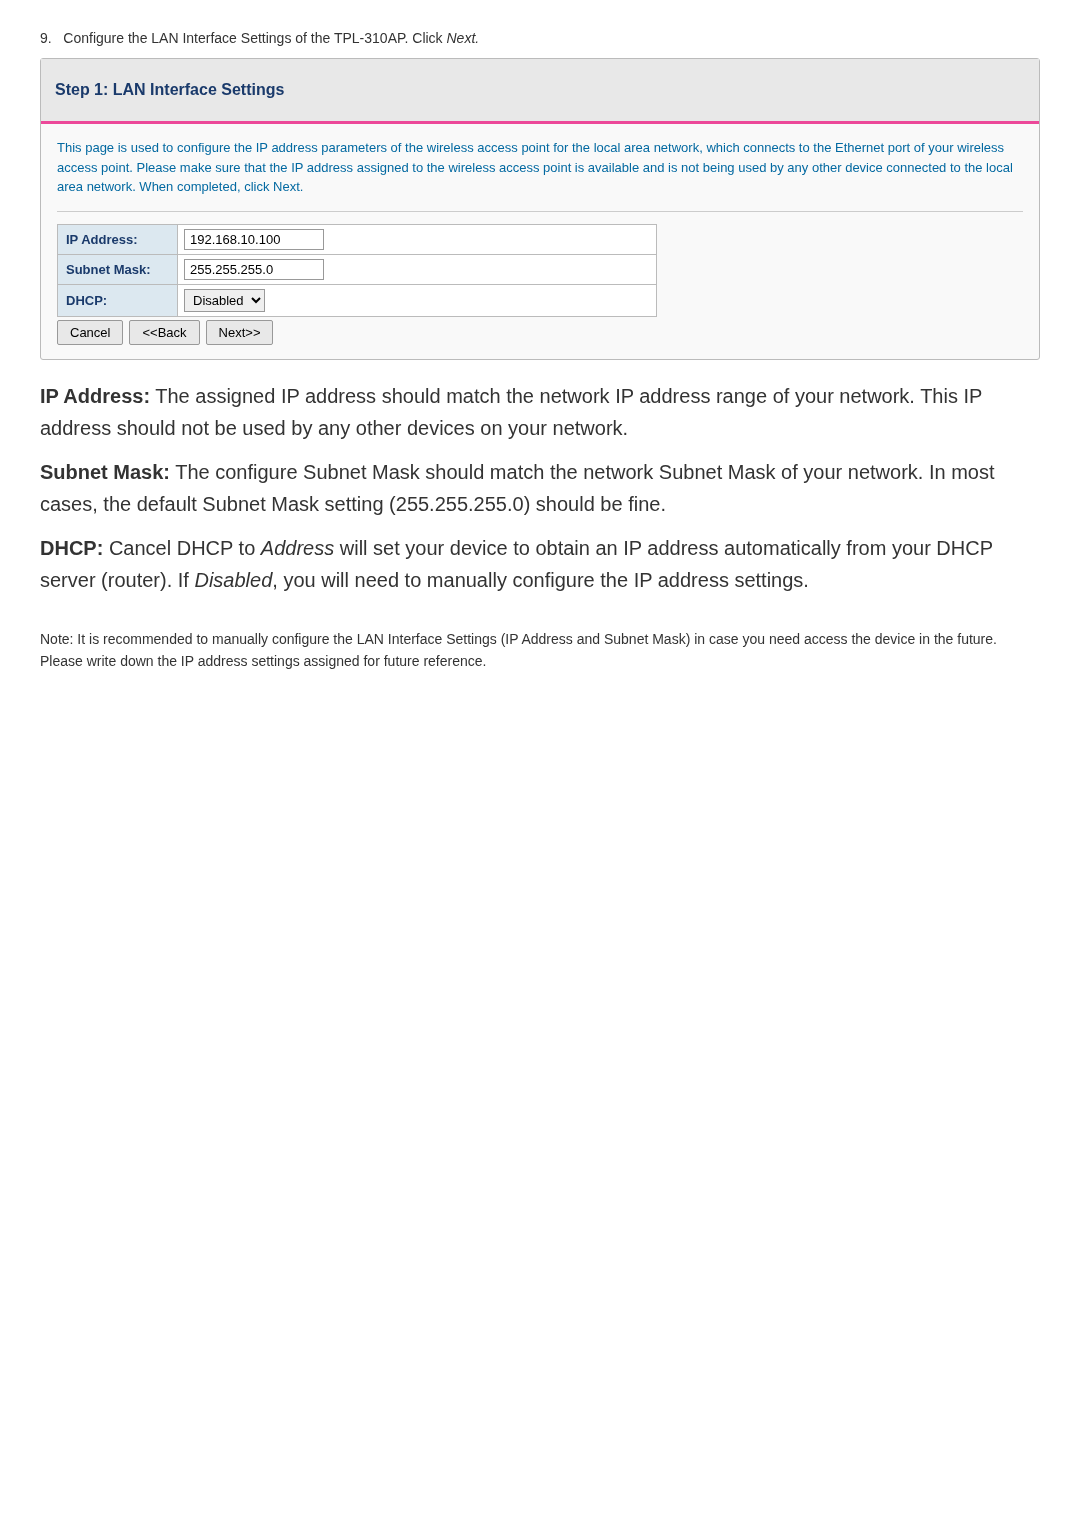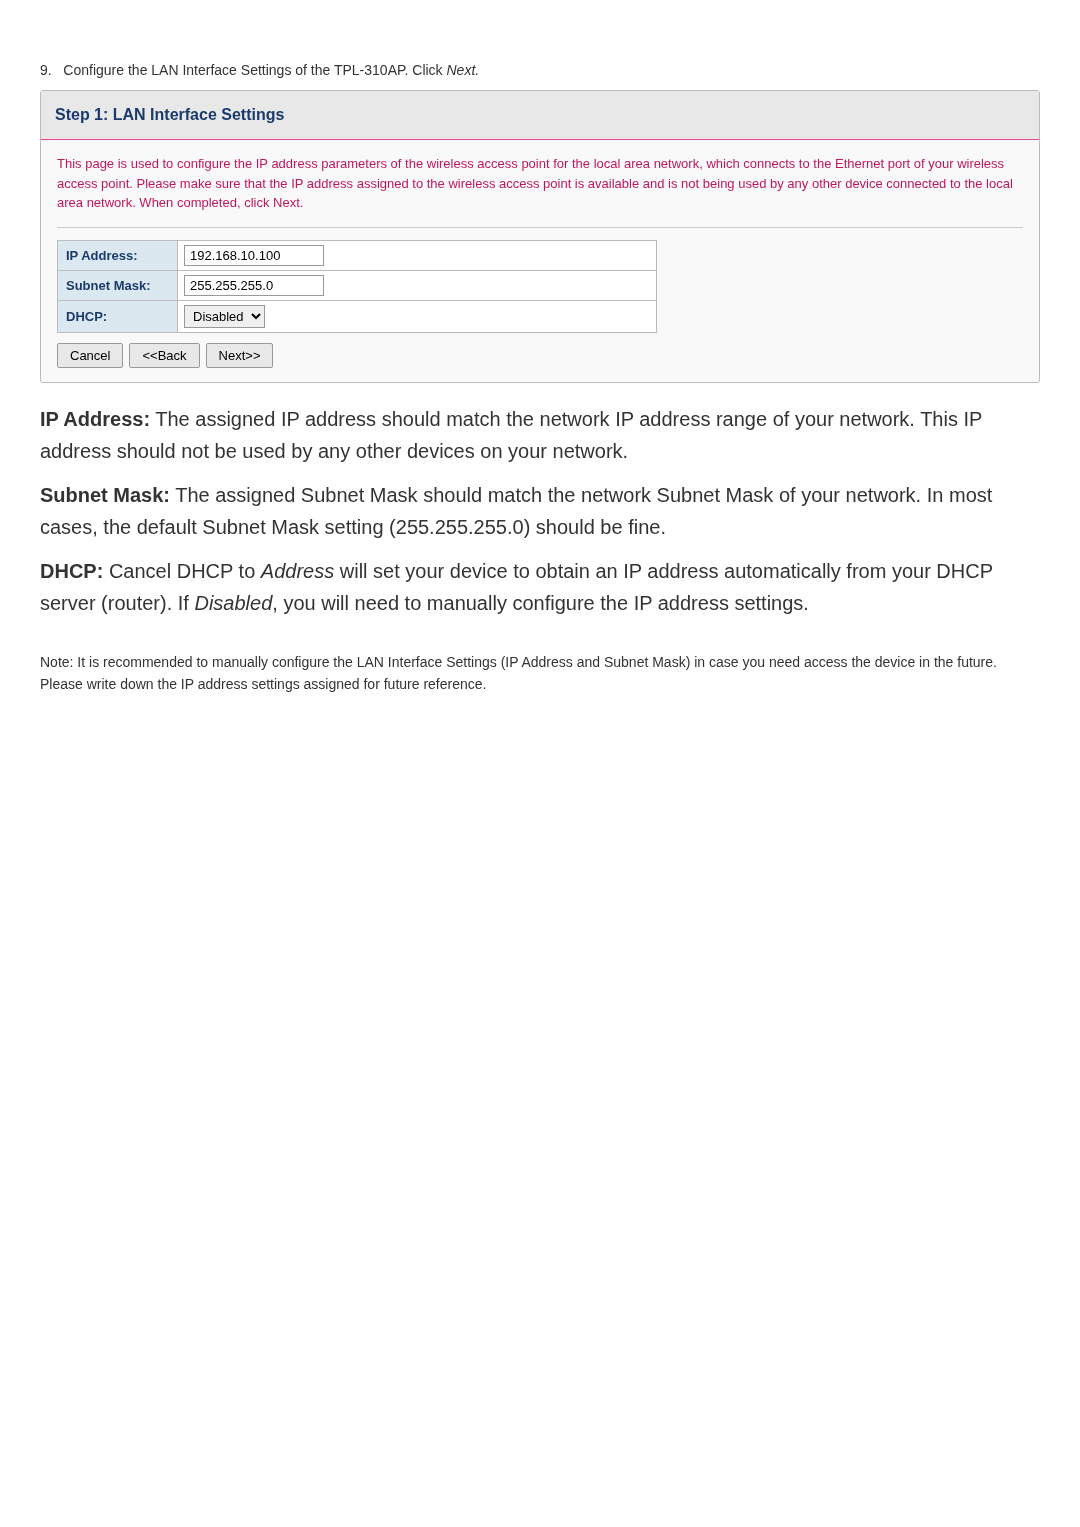--- a/index.html
+++ b/index.html
@@ -12,45 +12,44 @@
       font-size: 14px;
       color: #333;
       background: #fff;
       padding: 30px 40px;
       width: 1080px;
       min-height: 1527px;
     }
     .step-number {
       font-size: 14px;
       margin-bottom: 12px;
-      margin-top: 32px;
     }
     .card {
       border: 1px solid #bbb;
       border-radius: 3px;
       background: #f9f9f9;
       padding: 0;
       margin-bottom: 20px;
     }
     .card-header {
       background: #e8e8e8;
-      border-bottom: 1px solid #ec4899;
-      padding: 15px 14px;
+      border-bottom: 3px solid #ec4899;
+      padding: 22px 14px;
     }
     .card-header h2 {
       font-size: 16px;
       font-weight: bold;
       color: #1a3a6b;
     }
     .card-body {
       padding: 14px 16px;
     }
     .description-text {
       font-size: 13px;
-      color: #be185d;
+      color: #0369a1;
       line-height: 1.5;
       margin-bottom: 14px;
     }
     .divider {
       border: none;
       border-top: 1px solid #ccc;
       margin-bottom: 12px;
     }
     .form-table {
       border-collapse: collapse;
@@ -81,21 +80,21 @@
       padding: 2px 5px;
       font-size: 13px;
       width: 140px;
     }
     .form-table select {
       border: 1px solid #999;
       padding: 2px 4px;
       font-size: 13px;
     }
     .button-row {
-      margin-top: 10px;
+      margin-top: 3px;
       display: flex;
       gap: 6px;
     }
     .btn {
       padding: 4px 12px;
       font-size: 13px;
       border: 1px solid #999;
       background: #e8e8e8;
       cursor: pointer;
       border-radius: 2px;
@@ -160,20 +159,20 @@
       <button class="btn">Next&gt;&gt;</button>
     </div>
   </div>
 </div>
 
 <p class="body-text">
   <b>IP Address:</b><span> The assigned IP address should match the network IP address range of your network. This IP address should not be used by any other devices on your network.</span>
 </p>
 
 <p class="body-text">
-  <b>Subnet Mask:</b><span> The assigned Subnet Mask should match the network Subnet Mask of your network. In most cases, the default Subnet Mask setting (255.255.255.0) should be fine.</span>
+  <b>Subnet Mask:</b><span> The configure Subnet Mask should match the network Subnet Mask of your network. In most cases, the default Subnet Mask setting (255.255.255.0) should be fine.</span>
 </p>
 
 <p class="body-text">
   <b>DHCP:</b><span> Cancel DHCP to </span><em>Address</em><span> will set your device to obtain an IP address automatically from your DHCP server (router). If </span><em>Disabled</em><span>, you will need to manually configure the IP address settings.</span>
 </p>
 
 <p class="note-text">Note: It is recommended to manually configure the LAN Interface Settings (IP Address and Subnet Mask) in case you need access the device in the future. Please write down the IP address settings assigned for future reference.</p>
 
 </body></html>

